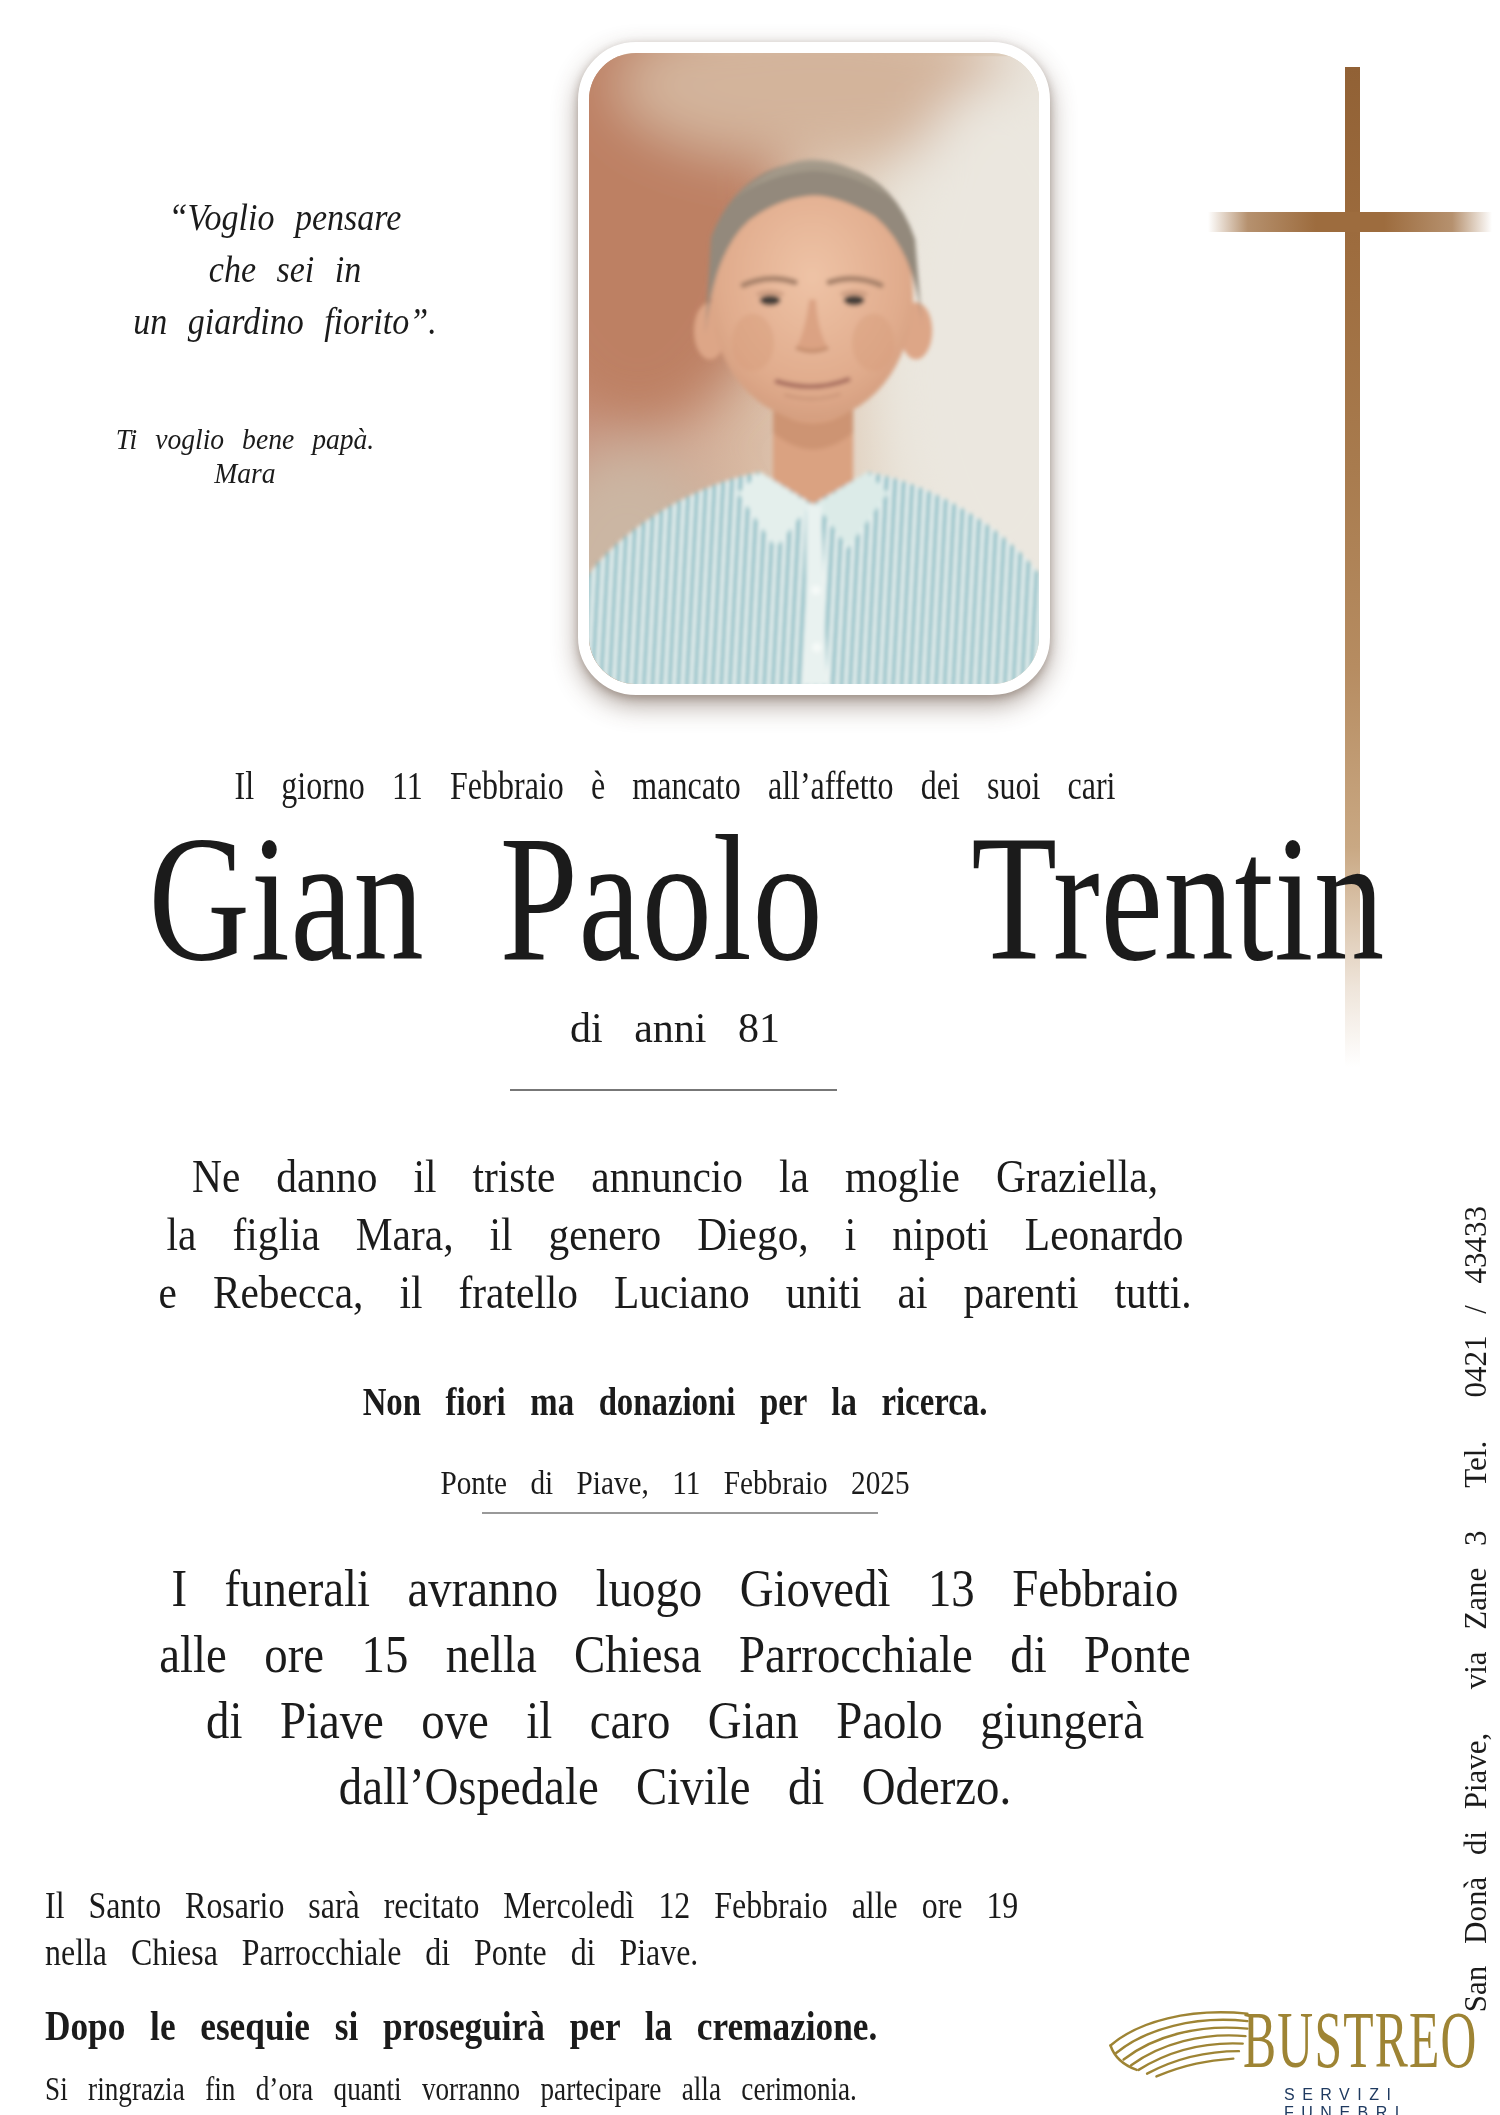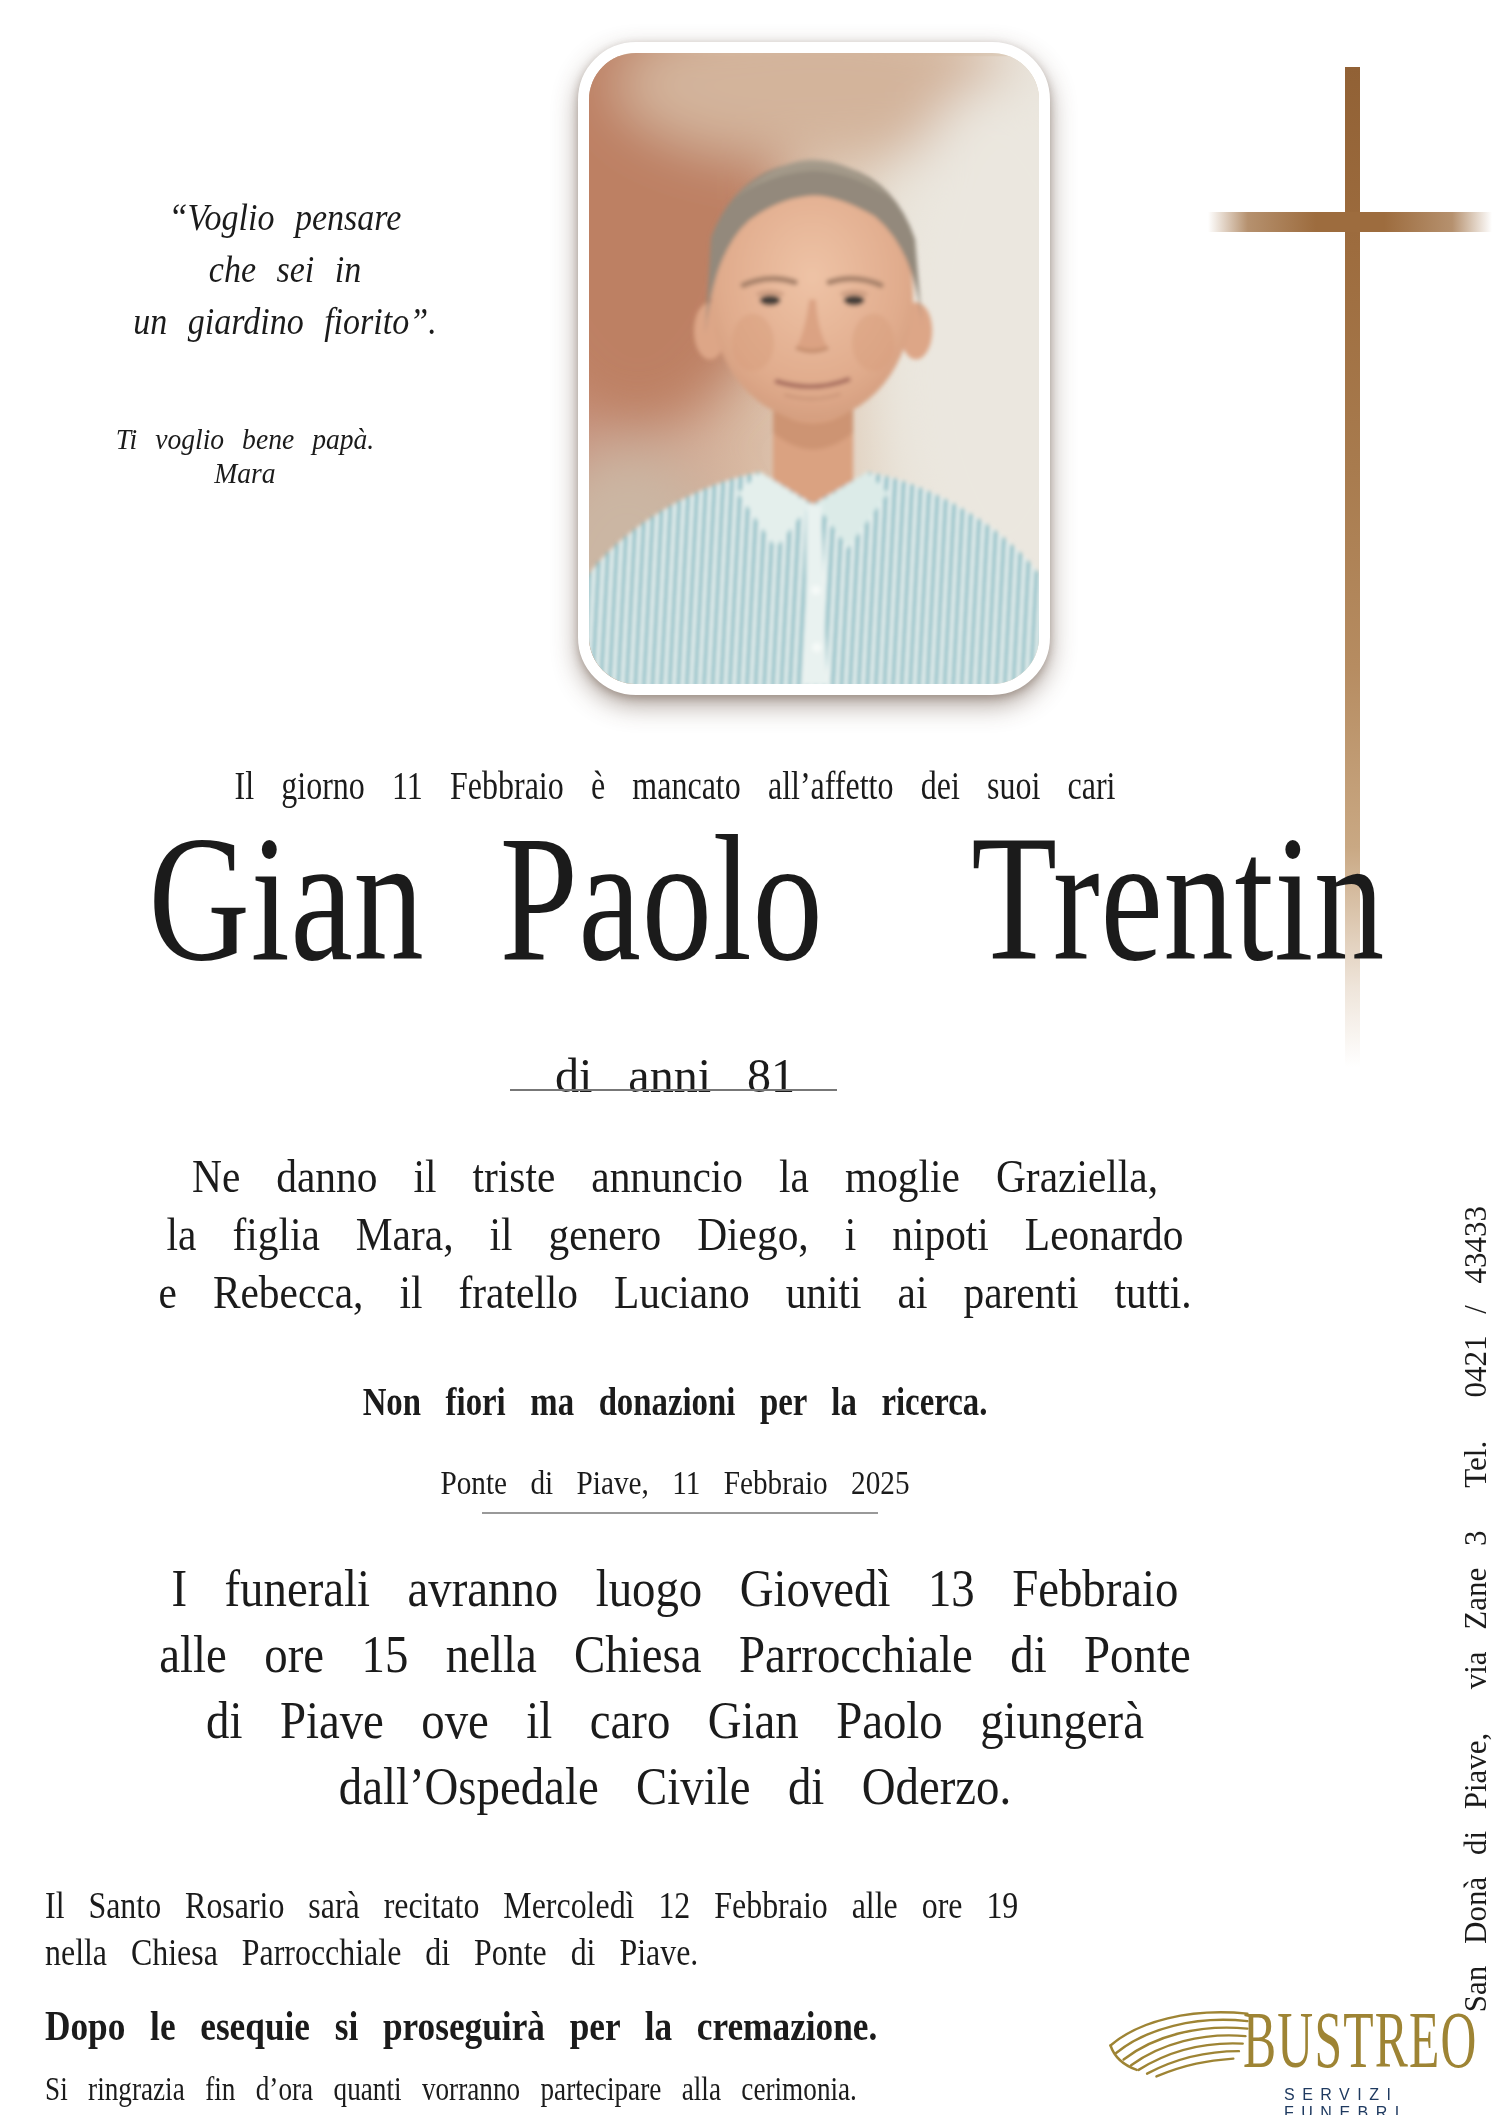--- a/index.html
+++ b/index.html
@@ -58,21 +58,21 @@
     top: 762px; font-size: 40px; word-spacing: 0.6em;
     transform: scaleX(0.80); transform-origin: 50% 0;
   }
   .name {
     top: 806px; margin: 0; font-weight: normal;
     font-size: 180px; line-height: 185px; white-space: pre;
     word-spacing: 0.28em; letter-spacing: 1px;
     transform: scaleX(0.78); transform-origin: 50% 0;
   }
   .age {
-    top: 1048px; font-size: 48px; word-spacing: 0.5em; text-align: center;
+    top: 1004px; font-size: 42px; word-spacing: 0.5em; text-align: center;
   }
   .rule { height: 2px; background: #777; }
   .rule-age { left: 510px; top: 1089px; width: 327px; }
   .family {
     top: 1148px; font-size: 46px; line-height: 58px; word-spacing: 0.62em;
     transform: scaleX(0.90); transform-origin: 50% 0;
   }
   .donation {
     top: 1378px; font-size: 40px; font-weight: bold; word-spacing: 0.5em;
     transform: scaleX(0.82); transform-origin: 50% 0;

